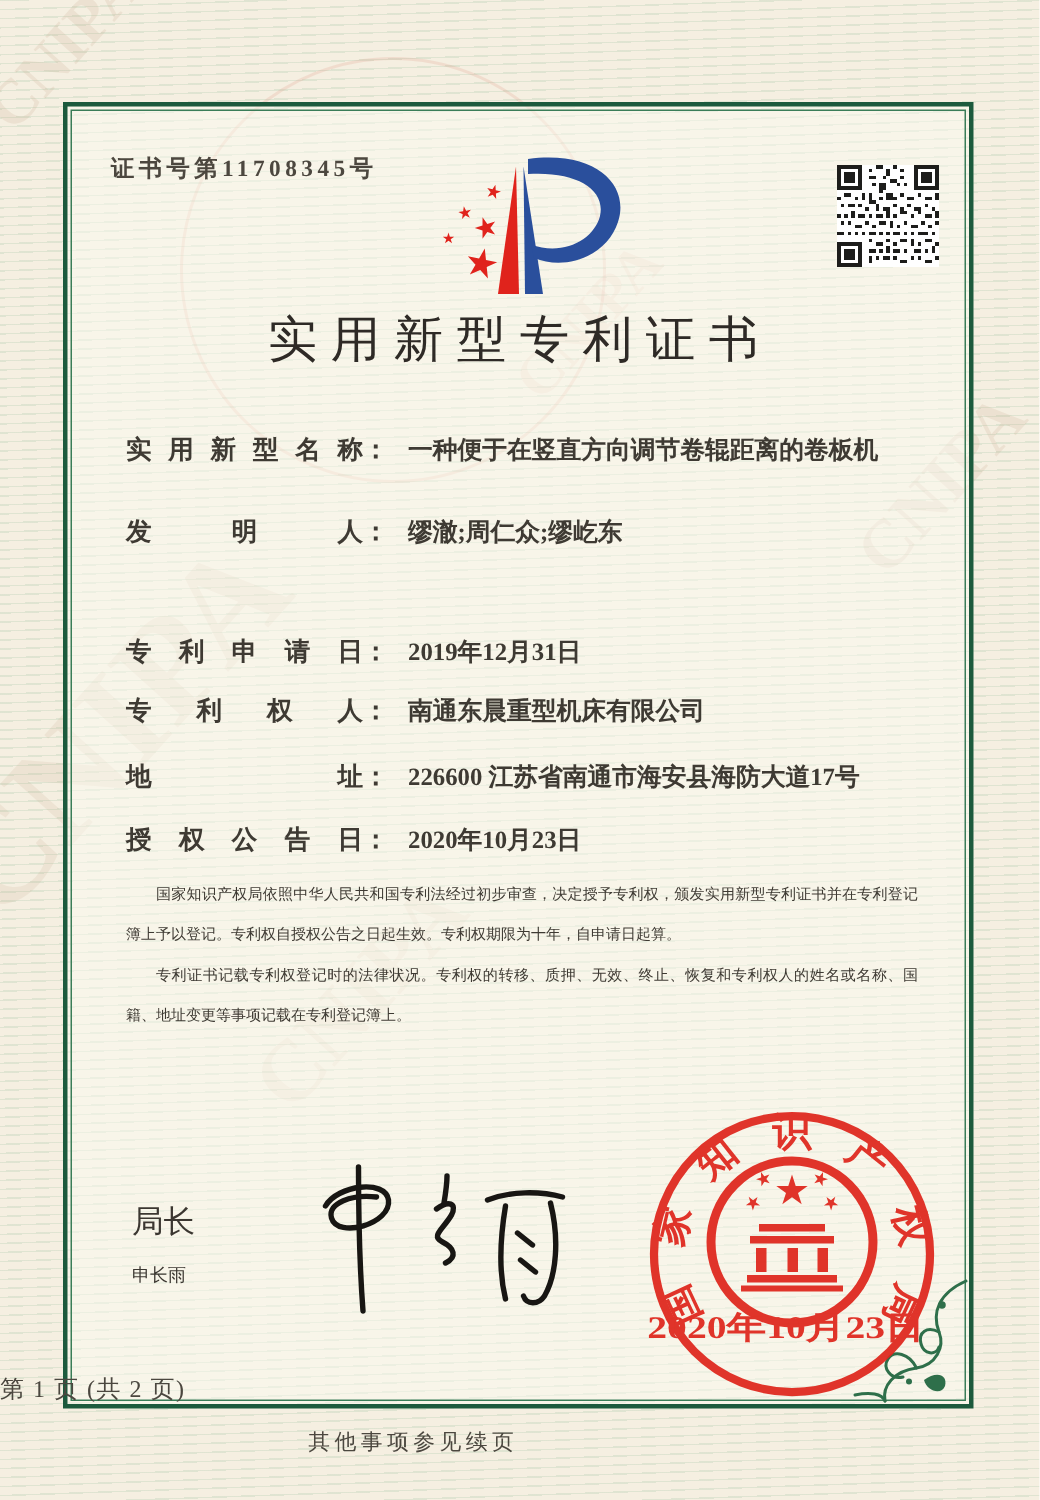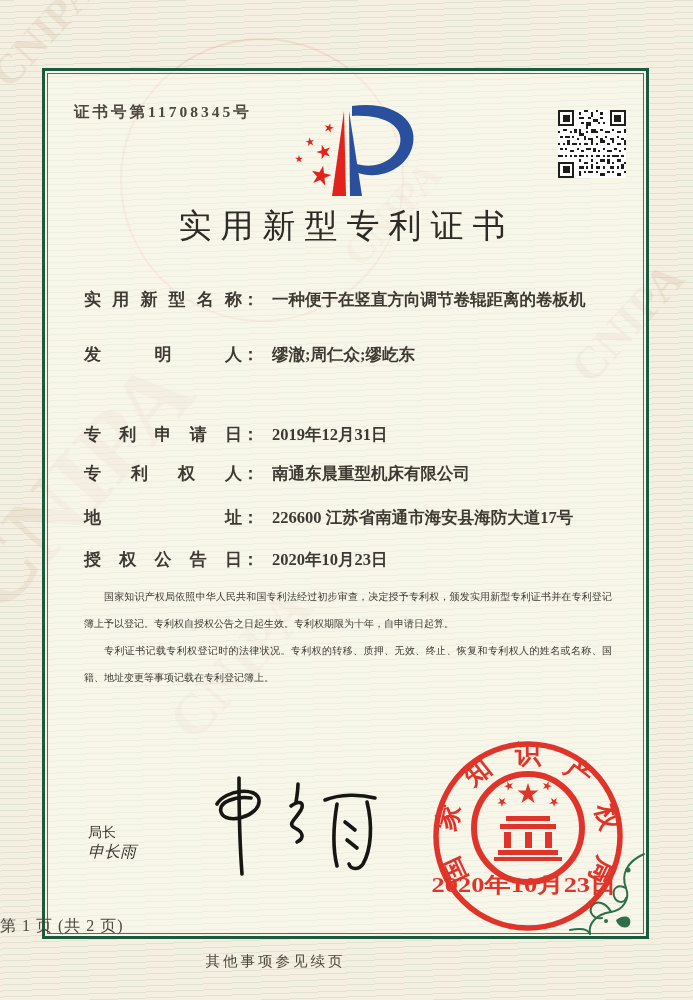--- a/index.html
+++ b/index.html
@@ -32,22 +32,22 @@
   .flabel{display:inline-block;width:158px;text-align:justify;text-align-last:justify;}
   .colon{display:inline-block;}
   .fvalue{margin-left:13px;font-size:16.5px;}
   .g2{position:absolute;left:321px;top:0;white-space:nowrap;}
   .flabel2{display:inline-block;width:100px;text-align:justify;text-align-last:justify;font-size:16px;}
   .fvalue2{margin-left:8px;font-size:15px;}
   
   .paras{left:84px;top:583px;width:528px;color:#3e3a33;}
   .paras p{margin:0;font-size:10px;line-height:27px;text-indent:2em;text-align:justify;}
   
-  .signer-title{left:88px;top:824px;font-size:14px;color:#3b3731;}
-  .signer-name{left:88px;top:842px;font-size:16px;color:#3b3731;font-style:italic;}
+  .signer-title{left:88px;top:800px;font-size:21px;color:#3b3731;}
+  .signer-name{left:88px;top:842px;font-size:12px;color:#3b3731;}
   .sig-svg{left:190px;top:770px;}
   .seal-svg{left:428px;top:736px;z-index:6;opacity:.93;}
   .seal-text{font-family:"Liberation Serif",serif;font-weight:bold;fill:#df261c;}
   
   .footer-page{left:0;top:916px;width:693px;text-align:left;font-size:16px;
       letter-spacing:1px;color:#4b473f;}
   .footer-note{left:0;top:952px;width:551px;text-align:center;font-size:14.5px;
       letter-spacing:3px;color:#4b473f;z-index:3;}
   .logo-svg{left:280px;top:96px;}
   .qr-svg{left:558px;top:110px;background:#fff;}

